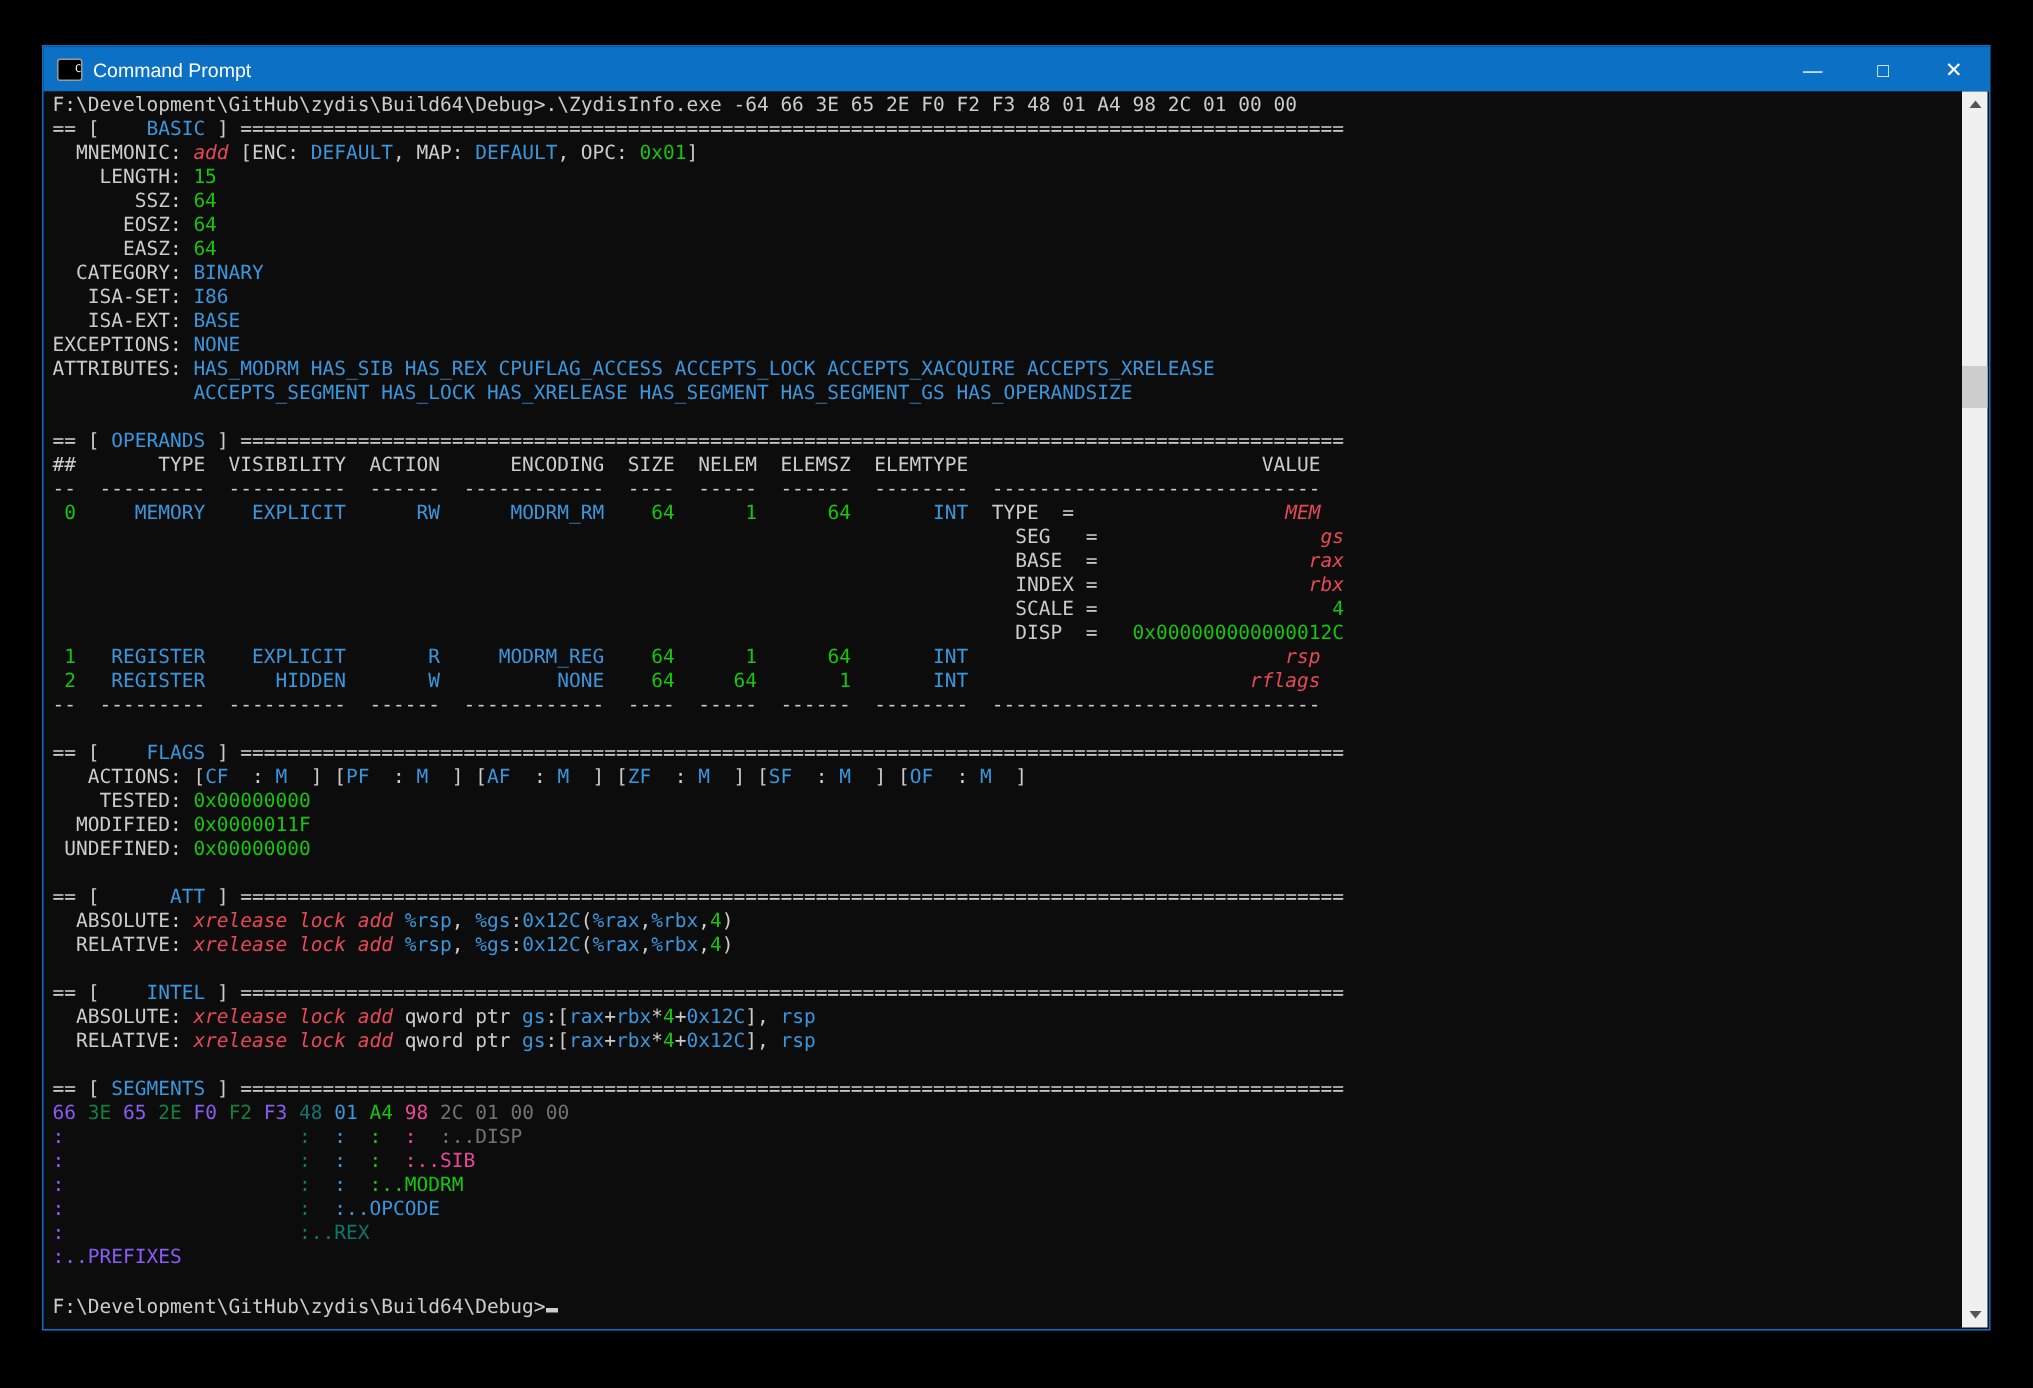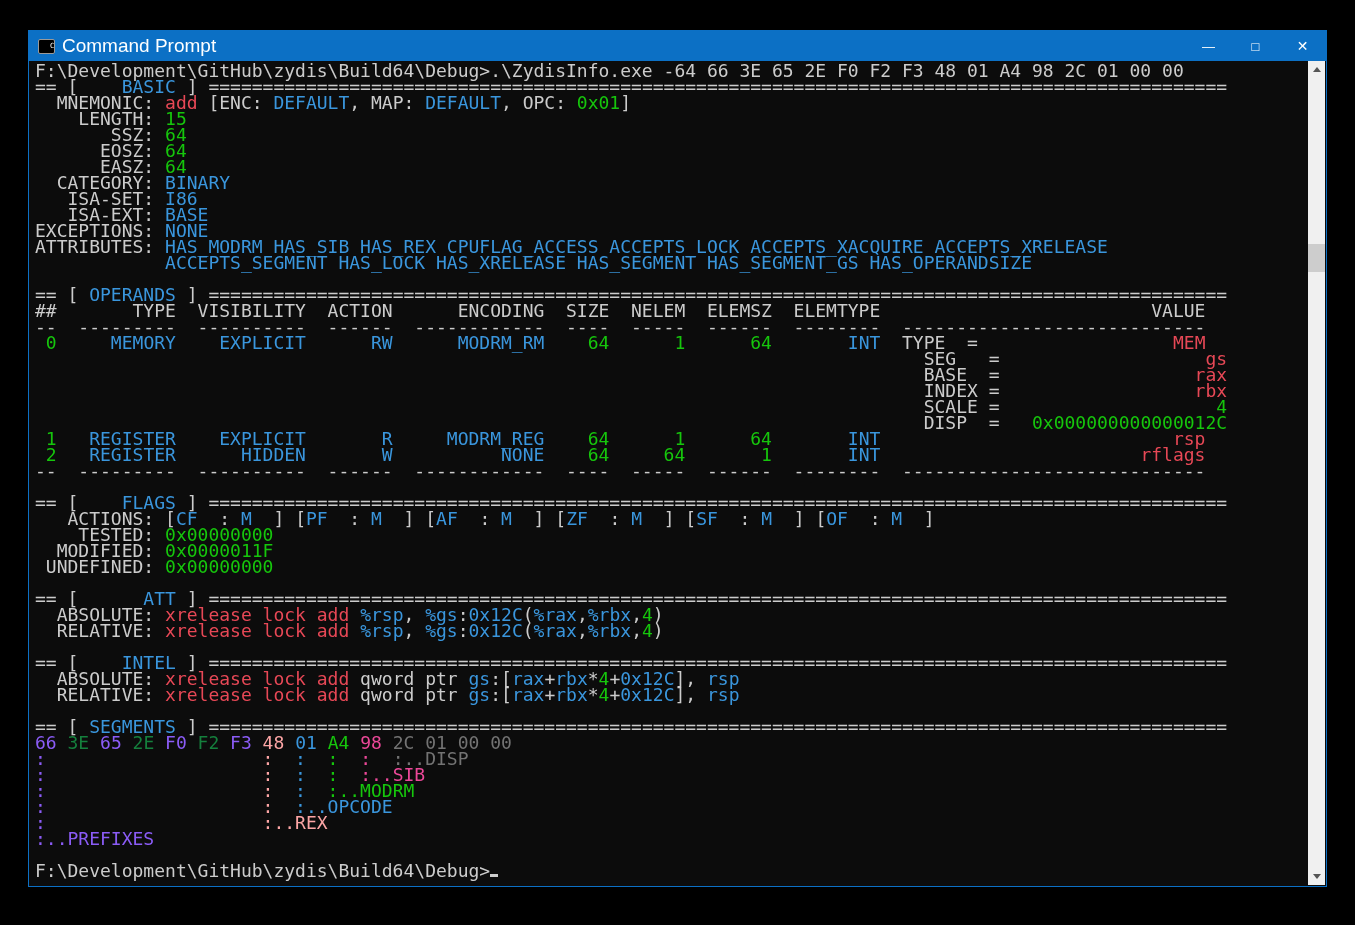--- a/index.html
+++ b/index.html
@@ -5,37 +5,37 @@
   * { margin:0; padding:0; box-sizing:border-box; }
   html,body { width:1355px; height:925px; background:#000; overflow:hidden;
               font-family:"Liberation Sans", sans-serif; }
   .window { position:absolute; left:28px; top:30px; width:1299px; height:857px;
             background:#0C0C0C; border:1px solid #0C70C5; }
   .titlebar { height:30px; background:#0C70C5; display:flex; align-items:center;
               padding-left:9px; }
   .cmdicon { width:17px; height:15px; background:#000000; border:1px solid #9a9a9a;
              border-radius:2px; color:#fff; font-family:"DejaVu Sans Mono", monospace;
              font-size:7px; line-height:13px; padding-left:11px; overflow:hidden; }
-  .titletext { color:#ffffff; font-size:19px; margin-left:7px; }
+  .titletext { color:#ffffff; font-size:13px; margin-left:7px; }
   .controls { margin-left:auto; display:flex; height:100%; }
   .ctrl { width:47px; height:100%; display:flex; align-items:center; justify-content:center;
           color:#fff; font-size:13px; cursor:default; }
   .ctrl.close { font-size:14px; }
   .terminal { position:absolute; left:1px; top:30px; right:18px; bottom:1px;
               background:#0C0C0C; padding:2px 0 0 5px;
               font-family:"DejaVu Sans Mono","Liberation Mono", monospace;
-              font-size:18px; line-height:16px; white-space:pre; overflow:hidden; }
+              font-size:13px; line-height:16px; white-space:pre; overflow:hidden; }
   .tline { height:16px; }
   .w  { color:#CCCCCC; }
-  .r  { color:#E74856; }
+  .r  { color:#E74856;font-style:italic; }
   .g  { color:#16C60C;text-align:right; }
   .dg { color:#ec4899; }
   .c  { color:#3A96DD; }
   .m  { color:#8b5cf6; }
-  .p  { color:#fca5a5; }
+  .p  { color:#0f766e; }
   .gy { color:#15803d; }
   .y  { color:#737373; }
   .cursor { display:inline-block; width:8px; height:12px;
             border-bottom:3px solid #CCCCCC; }
   .scrollbar { position:absolute; top:30px; right:1px; width:17px; bottom:1px;
                background:#F0F0F0; }
   .sb-btn { position:absolute; left:0; width:17px; height:17px; display:flex;
             align-items:center; justify-content:center; }
   .sb-up { top:0; } .sb-down { bottom:0; }
   .tri-up { width:0; height:0; border-left:4px solid transparent;

